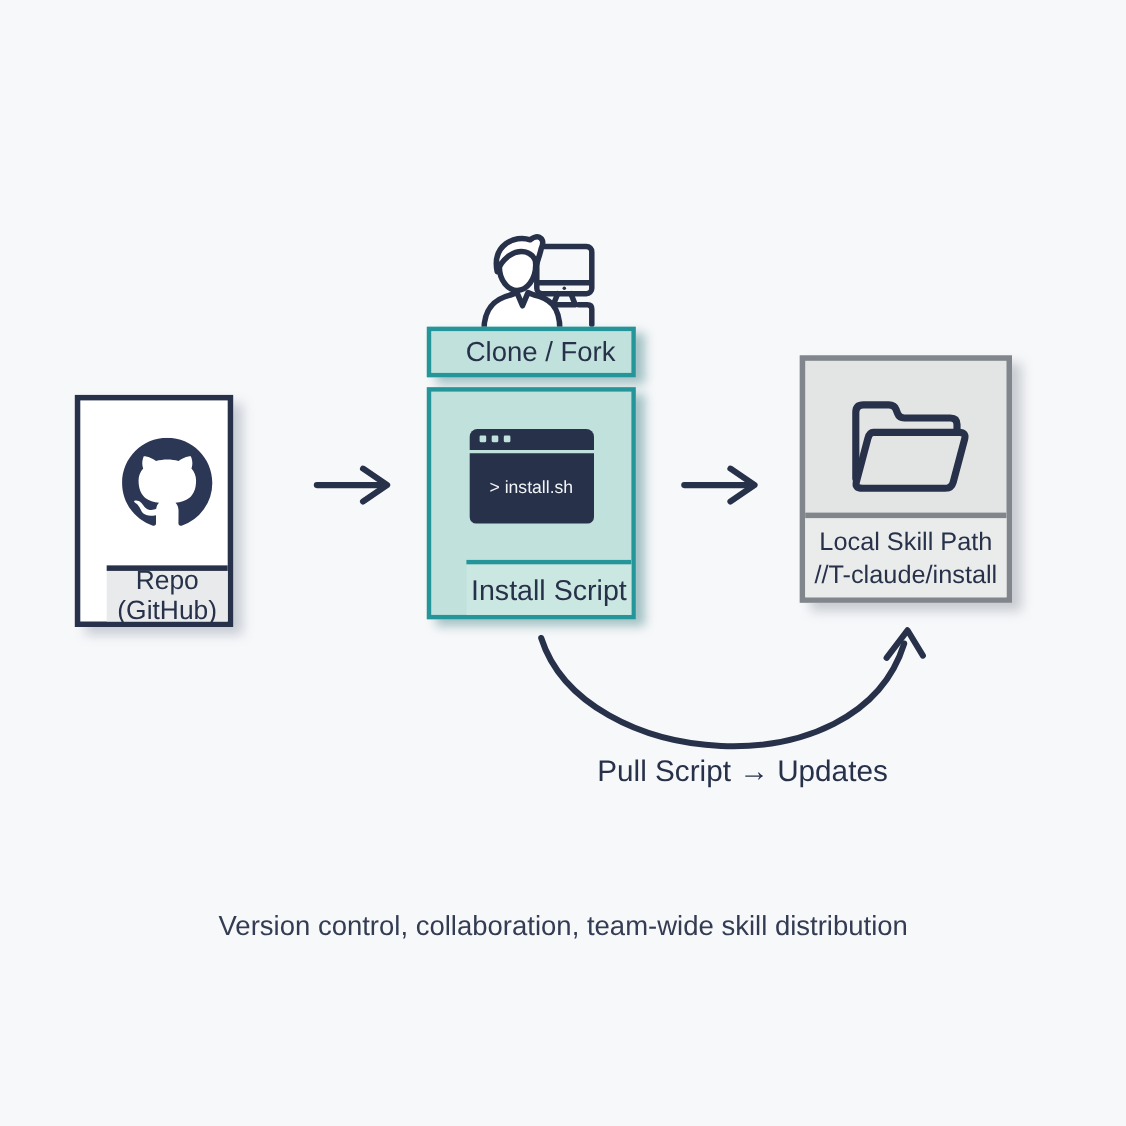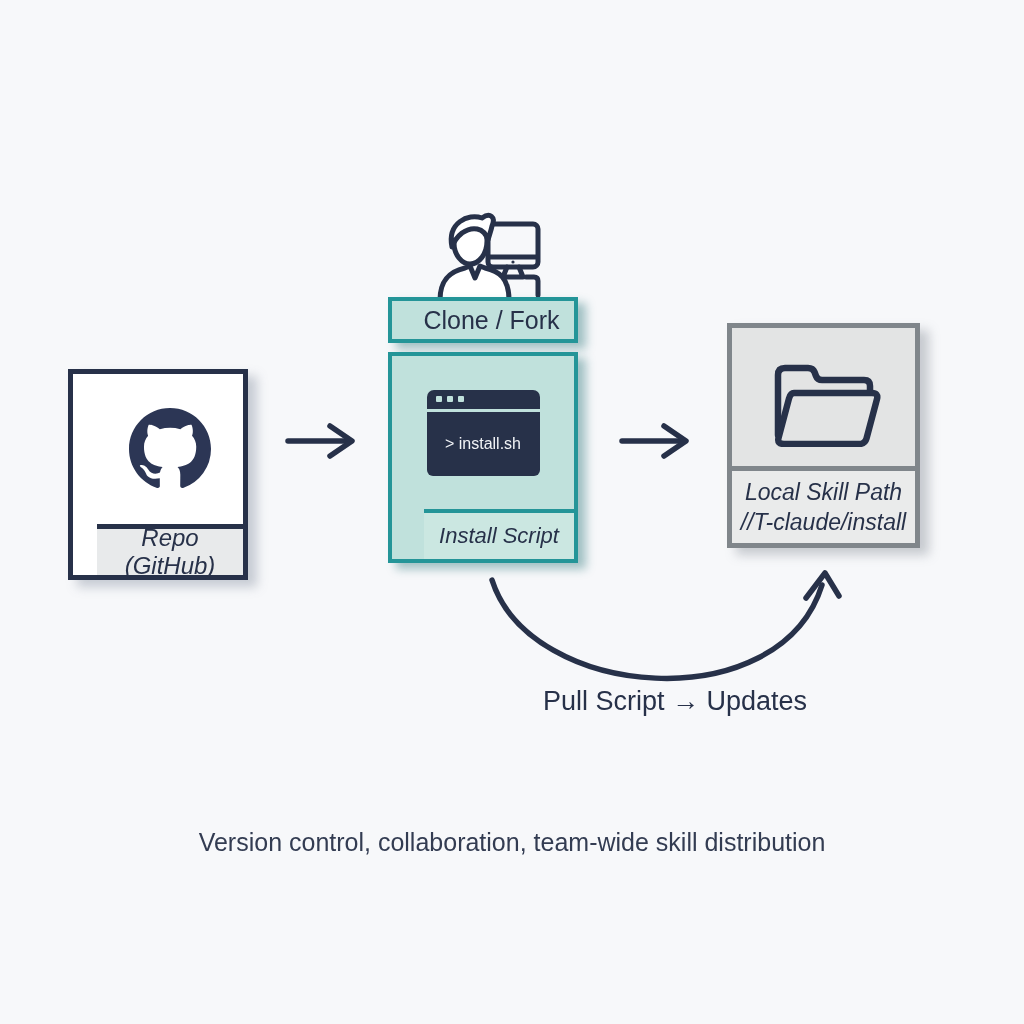--- a/index.html
+++ b/index.html
@@ -10,26 +10,26 @@
     color:var(--navy,#273149);
     overflow:hidden;
   }
   .canvas{position:relative;width:1024px;height:1024px;background:var(--bg);}
 
   
   .node{position:absolute;display:flex;flex-direction:column;box-sizing:border-box;}
   .node .body{flex:1;display:flex;align-items:center;justify-content:center;}
   .node .band{
     display:flex;align-items:center;justify-content:center;
-    text-align:center;font-weight:400;font-style:italic;
+    text-align:center;font-weight:400;
   }
 
   
   .repo{
-    left:68px;top:369px;width:180px;height:211px;
+    left:68px;top:359px;width:144px;height:211px;
     background:#ffffff;border:5px solid var(--navy);
     box-shadow:9px 7px 10px rgba(110,120,140,0.35);
     padding-left:24px;
   }
   .repo .band{
     height:46px;border-top:5px solid var(--navy);
     background:var(--gray-band);font-size:24px;color:var(--navy);
   }
 
   
@@ -43,21 +43,21 @@
 
   
   .install{
     left:388px;top:352px;width:190px;height:211px;
     background:var(--mint);border:4px solid var(--teal);
     box-shadow:8px 6px 9px rgba(32,110,115,0.40);
     z-index:2;
   }
   .install .band{
     height:46px;border-top:4px solid var(--teal);
-    background:var(--mint-light);font-size:22px;color:var(--navy);margin-left:32px;
+    background:var(--mint-light);font-size:26px;color:var(--navy);margin-left:32px;
   }
 
   
   .local{
     left:727px;top:323px;width:193px;height:225px;
     background:var(--gray-fill);border:5px solid var(--gray-border);
     box-shadow:9px 7px 10px rgba(120,128,140,0.38);
   }
   .local .band{
     height:72px;border-top:5px solid var(--gray-border);

